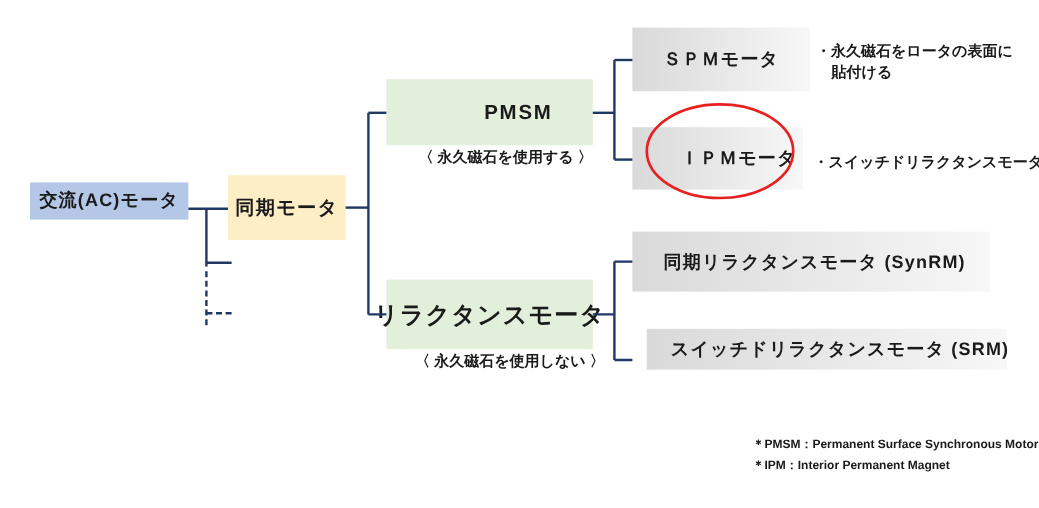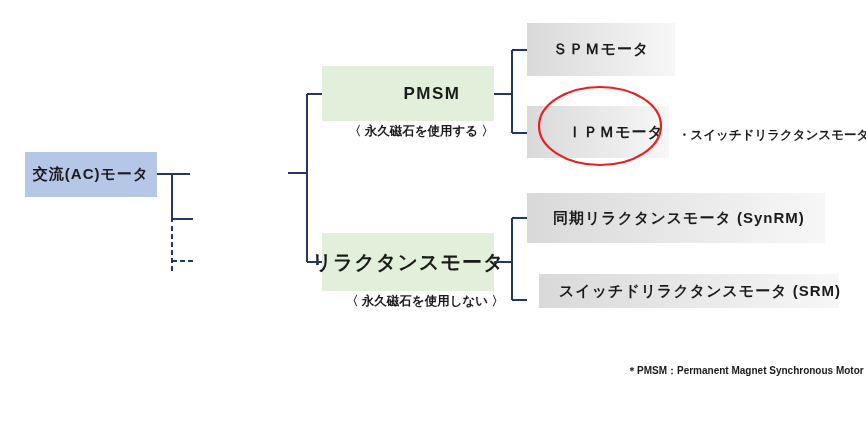--- a/index.html
+++ b/index.html
@@ -4,21 +4,21 @@
 <style>
   html,body{margin:0;padding:0;background:#fff;}
   .canvas{
     position:relative;width:866px;height:423px;background:#fff;overflow:hidden;
     font-family:"Liberation Sans",sans-serif;color:var(--text,#1a1a1a);
   }
   .box{
     position:absolute;display:flex;align-items:center;justify-content:center;
     font-weight:bold;letter-spacing:1px;box-sizing:border-box;white-space:nowrap;
   }
-  .box-root{left:25px;top:152px;width:132px;height:45px;background:var(--root-box);font-size:15px;}
+  .box-root{left:25px;top:152px;width:132px;height:31px;background:var(--root-box);font-size:15px;}
   .box-sync{left:190px;top:146px;width:98px;height:54px;background:var(--sync-box);font-size:16px;}
   .box-pmsm{left:322px;top:66px;width:172px;height:55px;background:var(--branch-box);font-size:17px;letter-spacing:1.5px;padding-left:48px;}
   .box-rel{left:322px;top:233px;width:172px;height:58px;background:var(--branch-box);font-size:20px;}
   .leaf{
     background:linear-gradient(to right,var(--leaf-box-left),var(--leaf-box-right));
     font-size:15px;
   }
   .box-spm{left:527px;top:23px;width:148px;height:53px;}
   .box-ipm{left:527px;top:106px;width:142px;height:52px;padding-left:35px;}
   .box-synrm{left:527px;top:193px;width:298px;height:50px;justify-content:flex-start;padding-left:26px;}
@@ -42,38 +42,44 @@
   .ln-dash{stroke-dasharray:5 3;}
   .ellipse{stroke:var(--highlight-red);stroke-width:2.2;fill:none;}
 </style>
 </head>
 <body>
 
 <div class="canvas">
 
   <div class="box box-root">交流(AC)モータ</div>
 
+  <div class="box box-sync">同期モータ</div>
 
   <div class="box box-pmsm">PMSM</div>
   <div class="note note-pmsm">〈 永久磁石を使用する 〉</div>
 
   <div class="box box-rel">リラクタンスモータ</div>
   <div class="note note-rel">〈 永久磁石を使用しない 〉</div>
 
   <div class="box leaf box-spm">ＳＰＭモータ</div>
+  <div class="annotation annotation-spm">
+    <span>・永久磁石をロータの表面に</span>
+    <span class="cont">貼付ける</span>
+  </div>
 
   <div class="box leaf box-ipm">ＩＰＭモータ</div>
   <div class="annotation annotation-ipm">・スイッチドリラクタンスモータ</div>
 
   <div class="box leaf box-synrm">同期リラクタンスモータ (SynRM)</div>
 
   <div class="box leaf box-srm">スイッチドリラクタンスモータ (SRM)</div>
 
   <div class="footnotes">
-    <div>＊PMSM：Permanent Magnet Synchronous Motor</div>
+    <div>＊PMSM：Permanent Surface Synchronous Motor</div>
+    <div>＊IPM：Interior Permanent Magnet</div>
   </div>
 
   <svg class="overlay" width="866" height="423" viewBox="0 0 866 423">
 
     <line class="ln" x1="157" y1="174" x2="190" y2="174"></line>
 
     <line class="ln" x1="172" y1="174" x2="172" y2="222"></line>
     <line class="ln" x1="172" y1="219" x2="193" y2="219"></line>
     <line class="ln ln-dash" x1="172" y1="226" x2="172" y2="274"></line>
     <line class="ln ln-dash" x1="172" y1="261" x2="193" y2="261"></line>

